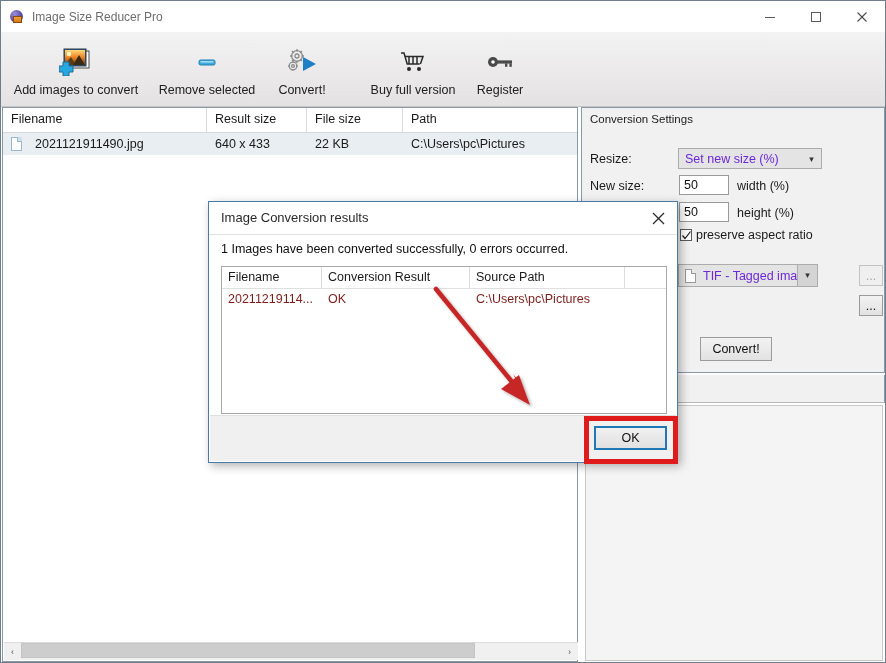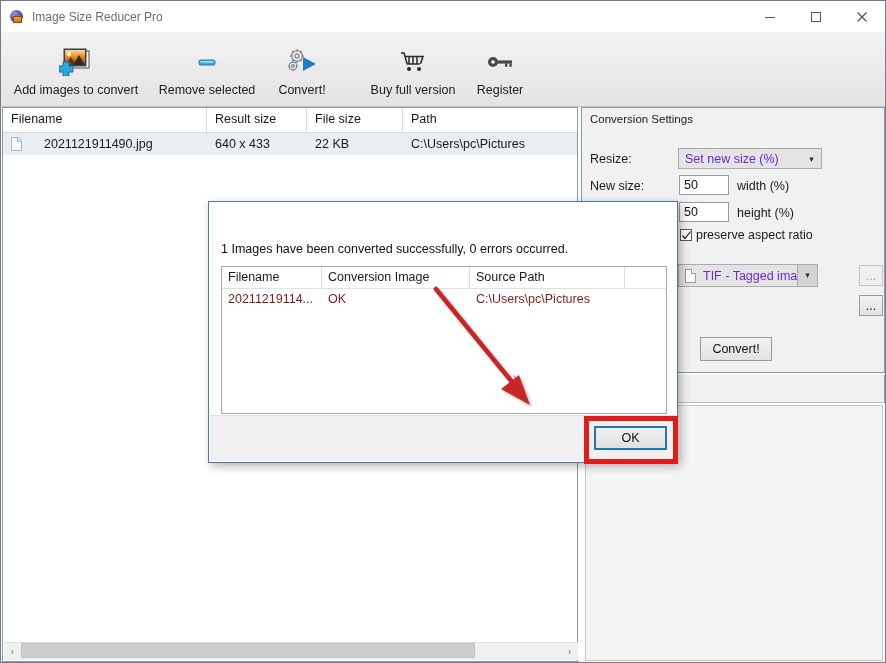--- a/index.html
+++ b/index.html
@@ -236,21 +236,21 @@
   <div class="listpane">
     <div class="lhead">
       <div class="lhcell" style="width:204px">Filename</div>
       <div class="lhcell" style="width:100px">Result size</div>
       <div class="lhcell" style="width:96px">File size</div>
       <div class="lhcell" style="width:174px;border-right:none">Path</div>
     </div>
     <div class="lrow">
       <div style="width:204px;display:flex;align-items:center">
         <div class="fileicon"></div>
-        <div class="lcell" style="padding-left:22px">2021121911490.jpg</div>
+        <div class="lcell" style="padding-left:13px">2021121911490.jpg</div>
       </div>
       <div class="lcell" style="width:100px">640 x 433</div>
       <div class="lcell" style="width:96px">22 KB</div>
       <div class="lcell" style="width:174px">C:\Users\pc\Pictures</div>
     </div>
 
     <div class="hscroll">
       <div class="sarrow">‹</div>
       <div class="strack">
         <div class="sthumb" style="width:454px"></div>
@@ -291,27 +291,36 @@
 
     <div class="btn" style="left:277px;top:187px;width:24px;height:21px">...</div>
 
     <div class="btn" style="left:118px;top:229px;width:72px;height:24px">Convert!</div>
   </div>
 
   <div class="rightlow"></div>
   <div class="rightbox"></div>
 
   <div class="dlg">
+    <div class="dlg-tb">
+      <div class="dlg-title">Image Conversion results</div>
+      <div class="dlg-x">
+        <svg width="13" height="13" viewBox="0 0 13 13">
+            <line x1="1" y1="1" x2="12" y2="12" stroke="#2a2a2a" stroke-width="1.2"></line>
+            <line x1="12" y1="1" x2="1" y2="12" stroke="#2a2a2a" stroke-width="1.2"></line>
+          </svg>
+      </div>
+    </div>
 
     <div class="dlg-msg">1 Images have been converted successfully, 0 errors occurred.</div>
 
     <div class="dlg-list">
       <div class="dlh">
         <div class="dlhc" style="width:100px">Filename</div>
-        <div class="dlhc" style="width:148px">Conversion Image</div>
+        <div class="dlhc" style="width:148px">Conversion Result</div>
         <div class="dlhc" style="width:155px">Source Path</div>
         <div class="dlhc" style="width:41px;border-right:none"></div>
       </div>
       <div class="dlr">
         <div class="dlrc" style="width:100px">20211219114...</div>
         <div class="dlrc" style="width:148px">OK</div>
         <div class="dlrc" style="width:155px">C:\Users\pc\Pictures</div>
       </div>
     </div>
 

